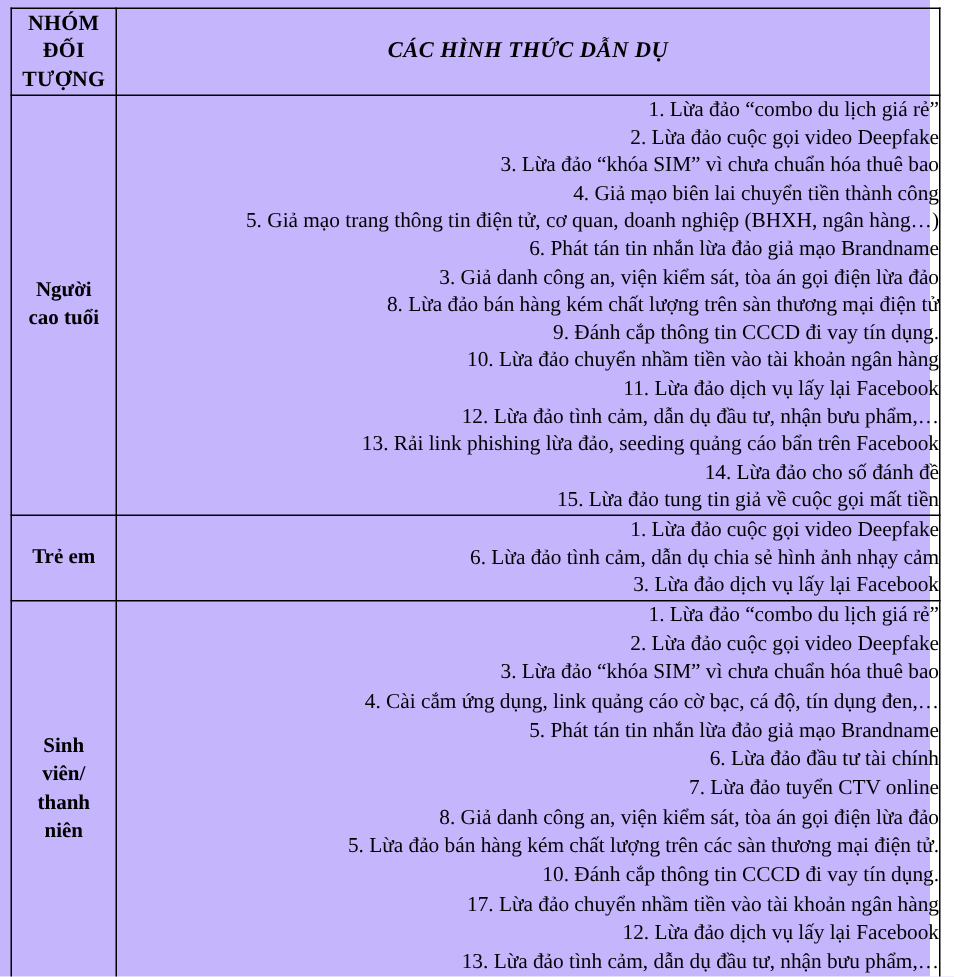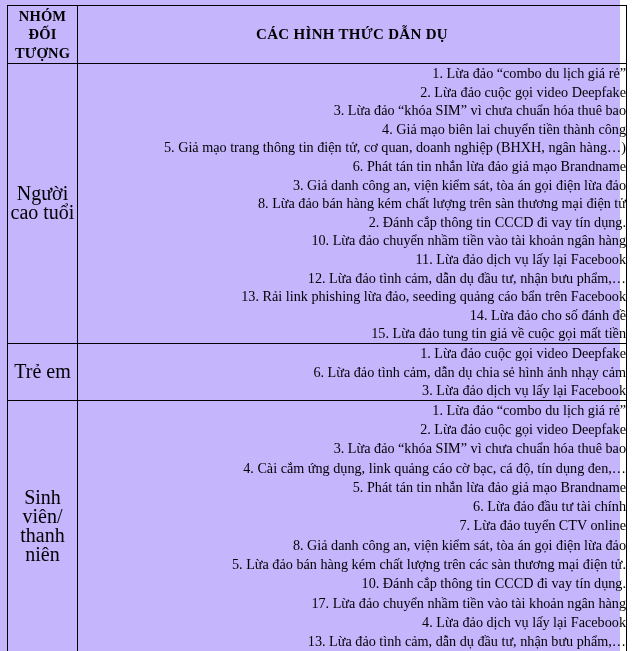--- a/index.html
+++ b/index.html
@@ -55,27 +55,28 @@
   }
   .hdr-group .hl { display: block; white-space: nowrap; }
 
   .hdr-methods {
     text-align: center;
     font-weight: bold;
     font-size: 15px;
     letter-spacing: 0.3px;
     vertical-align: top;
     padding-top: 18px;
+    font-style: italic;
   }
 
   
   .group-label {
     text-align: center;
-    font-weight: normal;
-    font-size: 20px;
+    font-weight: bold;
+    font-size: 14px;
     line-height: 19px;
     padding: 2px 1px;
   }
   .group-label .gl { display: block; white-space: nowrap; }
 
   
   .methods {
     padding: 3px 4px 4px 9px;
     vertical-align: top;
   }
@@ -126,21 +127,21 @@
         <td class="methods">
           <ul>
             <li>1. Lừa đảo “combo du lịch giá rẻ”</li>
             <li>2. Lừa đảo cuộc gọi video Deepfake</li>
             <li>3. Lừa đảo “khóa SIM” vì chưa chuẩn hóa thuê bao</li>
             <li>4. Giả mạo biên lai chuyển tiền thành công</li>
             <li>5. Giả mạo trang thông tin điện tử, cơ quan, doanh nghiệp (BHXH, ngân hàng…)</li>
             <li>6. Phát tán tin nhắn lừa đảo giả mạo Brandname</li>
             <li>3. Giả danh công an, viện kiểm sát, tòa án gọi điện lừa đảo</li>
             <li>8. Lừa đảo bán hàng kém chất lượng trên sàn thương mại điện tử</li>
-            <li>2. Đánh cắp thông tin CCCD đi vay tín dụng.</li>
+            <li>9. Đánh cắp thông tin CCCD đi vay tín dụng.</li>
             <li>10. Lừa đảo chuyển nhầm tiền vào tài khoản ngân hàng</li>
             <li>11. Lừa đảo dịch vụ lấy lại Facebook</li>
             <li>12. Lừa đảo tình cảm, dẫn dụ đầu tư, nhận bưu phẩm,…</li>
             <li>13. Rải link phishing lừa đảo, seeding quảng cáo bẩn trên Facebook</li>
             <li>14. Lừa đảo cho số đánh đề</li>
             <li>15. Lừa đảo tung tin giả về cuộc gọi mất tiền</li>
           </ul>
         </td>
       </tr>
 
@@ -170,21 +171,21 @@
             <li>2. Lừa đảo cuộc gọi video Deepfake</li>
             <li>3. Lừa đảo “khóa SIM” vì chưa chuẩn hóa thuê bao</li>
             <li>4. Cài cắm ứng dụng, link quảng cáo cờ bạc, cá độ, tín dụng đen,…</li>
             <li>5. Phát tán tin nhắn lừa đảo giả mạo Brandname</li>
             <li>6. Lừa đảo đầu tư tài chính</li>
             <li>7. Lừa đảo tuyển CTV online</li>
             <li>8. Giả danh công an, viện kiểm sát, tòa án gọi điện lừa đảo</li>
             <li>5. Lừa đảo bán hàng kém chất lượng trên các sàn thương mại điện tử.</li>
             <li>10. Đánh cắp thông tin CCCD đi vay tín dụng.</li>
             <li>17. Lừa đảo chuyển nhầm tiền vào tài khoản ngân hàng</li>
-            <li>4. Lừa đảo dịch vụ lấy lại Facebook</li>
+            <li>12. Lừa đảo dịch vụ lấy lại Facebook</li>
             <li>13. Lừa đảo tình cảm, dẫn dụ đầu tư, nhận bưu phẩm,…</li>
           </ul>
         </td>
       </tr>
 
     </tbody>
   </table>
 
 </div>
 

